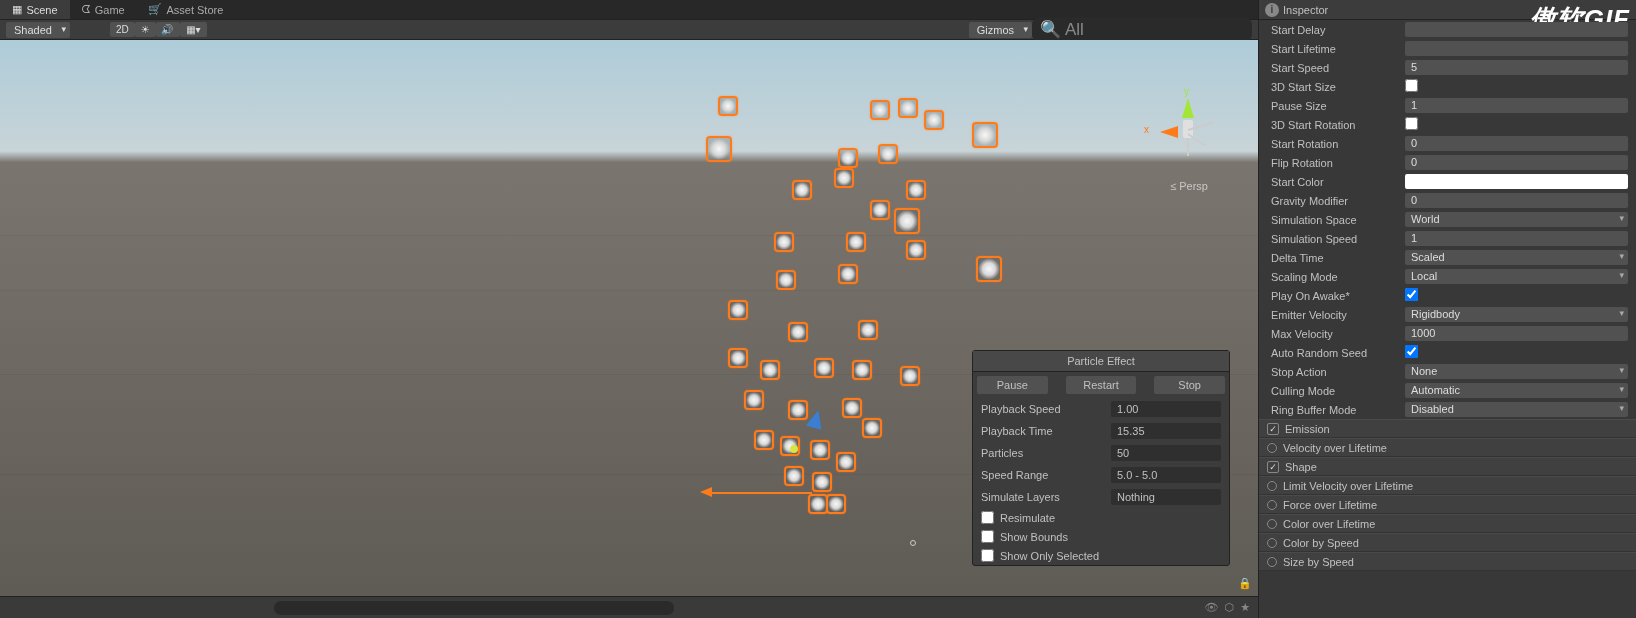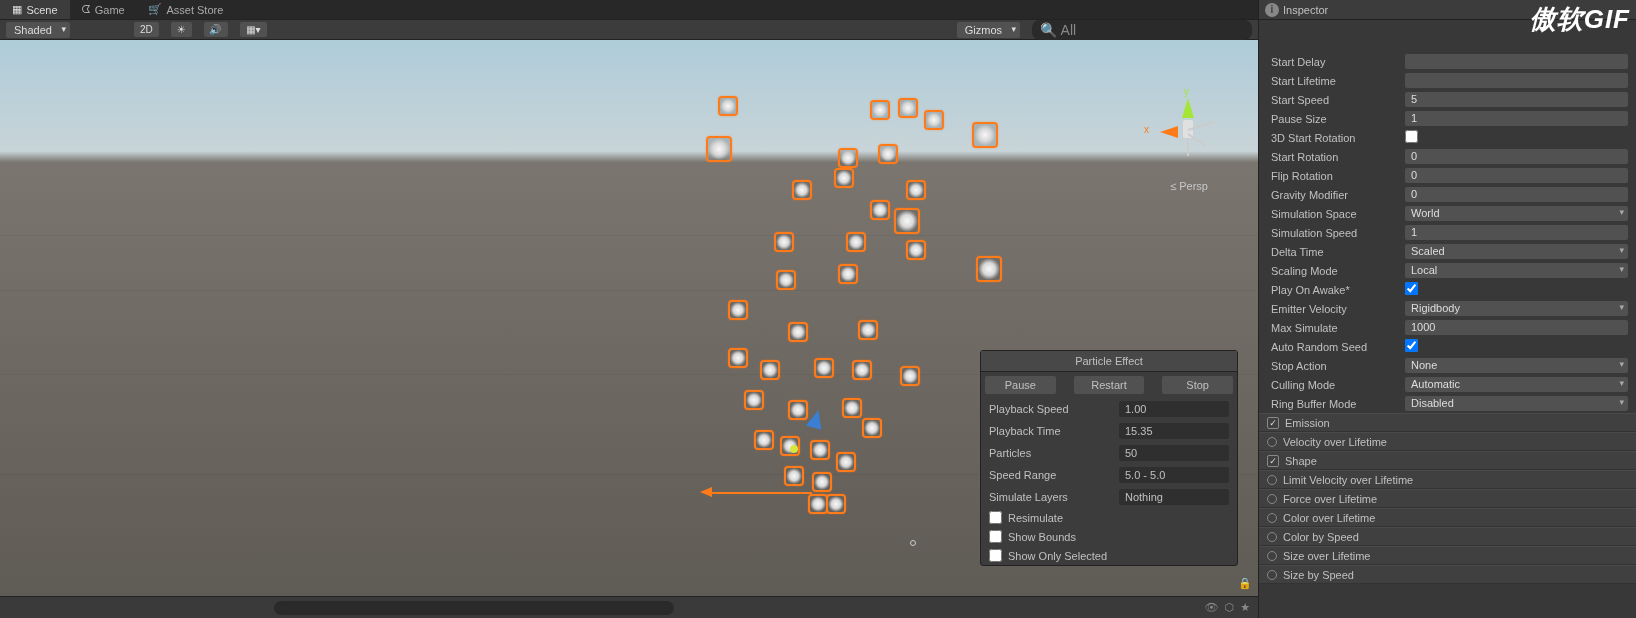--- a/index.html
+++ b/index.html
@@ -8,55 +8,55 @@
 .main-layout { display: flex; height: 100%; }
 .left-panel { width: 1258px; display: flex; flex-direction: column; }
 .right-panel { width: 378px; background: #383838; border-left: 1px solid #222; display: flex; flex-direction: column; }
 
 
 .tab-bar { height: 20px; background: #282828; display: flex; align-items: center; border-bottom: 1px solid #222; }
 .tab { padding: 3px 12px; color: #aaa; display: flex; align-items: center; gap: 4px; cursor: pointer; }
 .tab.active { background: #3c3c3c; color: #ddd; }
 
 
-.scene-toolbar { height: 20px; background: #3c3c3c; display: flex; align-items: center; padding: 0 6px; border-bottom: 1px solid #222; gap: 12px; }
+.scene-toolbar { height: 20px; background: #3c3c3c; display: flex; align-items: center; padding: 0 6px; border-bottom: 1px solid #222; gap: 0; }
 .tb-dropdown { background: #515151; padding: 2px 18px 2px 8px; border-radius: 2px; color: #ddd; position: relative; font-size: 11px; }
 .tb-dropdown::after { content: '▾'; position: absolute; right: 4px; font-size: 9px; }
 .tb-btn { background: #515151; padding: 2px 6px; border-radius: 2px; color: #ddd; min-width: 20px; text-align: center; font-size: 10px; }
 .tb-spacer { flex: 1; }
-.search-box { background: #2a2a2a; border-radius: 8px; padding: 2px 8px; width: 220px; color: #888; font-size: 14px; }
+.search-box { background: #2a2a2a; border-radius: 8px; padding: 2px 8px; width: 220px; color: #888; font-size: 17px; }
 
 
 .viewport { flex: 1; position: relative; background: linear-gradient(to bottom, #aeccd9 0%, #c8d4d8 20%, #7a756e 22%, #5f5b55 100%); overflow: hidden; }
 .ground-line { position: absolute; width: 100%; height: 1px; background: rgba(0,0,0,0.05); }
 
 
 .particle { position: absolute; width: 26px; height: 26px; border: 2px solid #ff7b1a; border-radius: 4px; background: radial-gradient(circle, #f8f8f8 0%, #d8d8d8 40%, rgba(100,100,100,0.3) 70%); box-shadow: 0 0 2px rgba(255,123,26,0.5); }
 .particle.sm { width: 20px; height: 20px; }
 
 
 .axis-gizmo { position: absolute; top: 50px; right: 30px; width: 80px; height: 80px; }
 .persp-label { position: absolute; top: 140px; right: 50px; color: #c8c8c8; font-size: 11px; }
 .center-gizmo { position: absolute; width: 6px; height: 6px; border: 1px solid #ccc; border-radius: 50%; }
 
 
-.particle-panel { position: absolute; right: 20px; bottom: 30px; width: 258px; background: #3c3c3c; border: 1px solid #222; border-radius: 3px; }
+.particle-panel { position: absolute; right: 28px; bottom: 30px; width: 258px; background: #3c3c3c; border: 1px solid #222; border-radius: 3px; }
 .pp-header { text-align: center; padding: 4px; background: #484848; border-bottom: 1px solid #222; }
 .pp-buttons { display: flex; gap: 18px; padding: 4px; }
 .pp-btn { flex: 1; background: #515151; text-align: center; padding: 3px; border-radius: 2px; cursor: pointer; }
 .pp-row { display: flex; padding: 3px 8px; align-items: center; }
 .pp-label { flex: 1; }
 .pp-value { width: 110px; background: #2f2f2f; padding: 2px 6px; border-radius: 2px; }
 .pp-check { display: flex; align-items: center; padding: 3px 8px; gap: 6px; }
 .pp-check input { accent-color: #888; }
 
 
 .insp-header { height: 20px; background: #3c3c3c; display: flex; align-items: center; padding: 0 6px; gap: 4px; border-bottom: 1px solid #222; position: relative; }
 .insp-header .info-icon { width: 14px; height: 14px; background: #888; border-radius: 50%; color: #3c3c3c; text-align: center; line-height: 14px; font-size: 10px; font-weight: bold; }
-.insp-body { flex: 1; overflow-y: auto; margin-top: 32px; }
+.insp-body { flex: 1; overflow-y: auto; }
 .prop-row { display: flex; align-items: center; padding: 2px 8px; min-height: 18px; }
 .prop-label { width: 138px; color: #c0c0c0; font-size: 11px; padding-left: 4px; }
 .prop-value { flex: 1; background: #515151; padding: 1px 6px; border-radius: 2px; color: #ddd; font-size: 11px; min-height: 15px; position: relative; }
 .prop-value.dropdown::after { content: '▾'; position: absolute; right: 4px; font-size: 9px; color: #aaa; }
 .prop-check { flex: 1; }
 .prop-check input { width: 13px; height: 13px; }
 .prop-color { flex: 1; height: 15px; background: #fff; border-radius: 2px; }
 
 .module-row { display: flex; align-items: center; padding: 2px 8px; background: #404040; border-top: 1px solid #4a4a4a; border-bottom: 1px solid #333; min-height: 19px; gap: 6px; cursor: pointer; }
 .module-row .mod-check { width: 12px; height: 12px; border: 1px solid #888; border-radius: 2px; display: flex; align-items: center; justify-content: center; }
@@ -242,36 +242,44 @@
         </div>
       <div class="prop-row">
           <span class="prop-label">Start Lifetime</span>
           <span class="prop-value"></span>
         </div>
       <div class="prop-row">
           <span class="prop-label">Start Speed</span>
           <span class="prop-value">5</span>
         </div>
       <div class="prop-row">
+          <span class="prop-label">3D Start Size</span>
+          <span class="prop-check"><input type="checkbox" style=""></span>
+        </div>
+      <div class="prop-row">
           <span class="prop-label">Pause Size</span>
           <span class="prop-value">1</span>
         </div>
       <div class="prop-row">
           <span class="prop-label">3D Start Rotation</span>
           <span class="prop-check"><input type="checkbox" style=""></span>
         </div>
       <div class="prop-row">
           <span class="prop-label">Start Rotation</span>
           <span class="prop-value">0</span>
         </div>
       <div class="prop-row">
           <span class="prop-label">Flip Rotation</span>
           <span class="prop-value">0</span>
         </div>
       <div class="prop-row">
+          <span class="prop-label">Start Color</span>
+          <span class="prop-color"></span>
+        </div>
+      <div class="prop-row">
           <span class="prop-label">Gravity Modifier</span>
           <span class="prop-value">0</span>
         </div>
       <div class="prop-row">
           <span class="prop-label">Simulation Space</span>
           <span class="prop-value dropdown">World</span>
         </div>
       <div class="prop-row">
           <span class="prop-label">Simulation Speed</span>
           <span class="prop-value">1</span>
@@ -286,21 +294,21 @@
         </div>
       <div class="prop-row">
           <span class="prop-label">Play On Awake*</span>
           <span class="prop-check"><input type="checkbox" checked="" style=""></span>
         </div>
       <div class="prop-row">
           <span class="prop-label">Emitter Velocity</span>
           <span class="prop-value dropdown">Rigidbody</span>
         </div>
       <div class="prop-row">
-          <span class="prop-label">Max Simulate</span>
+          <span class="prop-label">Max Velocity</span>
           <span class="prop-value">1000</span>
         </div>
       <div class="prop-row">
           <span class="prop-label">Auto Random Seed</span>
           <span class="prop-check"><input type="checkbox" checked="" style=""></span>
         </div>
       <div class="prop-row">
           <span class="prop-label">Stop Action</span>
           <span class="prop-value dropdown">None</span>
         </div>
@@ -336,21 +344,17 @@
       <div class="module-row">
           <span class="mod-radio"></span>
           <span class="mod-label">Color over Lifetime</span>
         </div>
       <div class="module-row">
           <span class="mod-radio"></span>
           <span class="mod-label">Color by Speed</span>
         </div>
       <div class="module-row">
           <span class="mod-radio"></span>
-          <span class="mod-label">Size over Lifetime</span>
-        </div>
-      <div class="module-row">
-          <span class="mod-radio"></span>
           <span class="mod-label">Size by Speed</span>
         </div>
     </div>
   </div>
 </div>
 
 </body></html>

